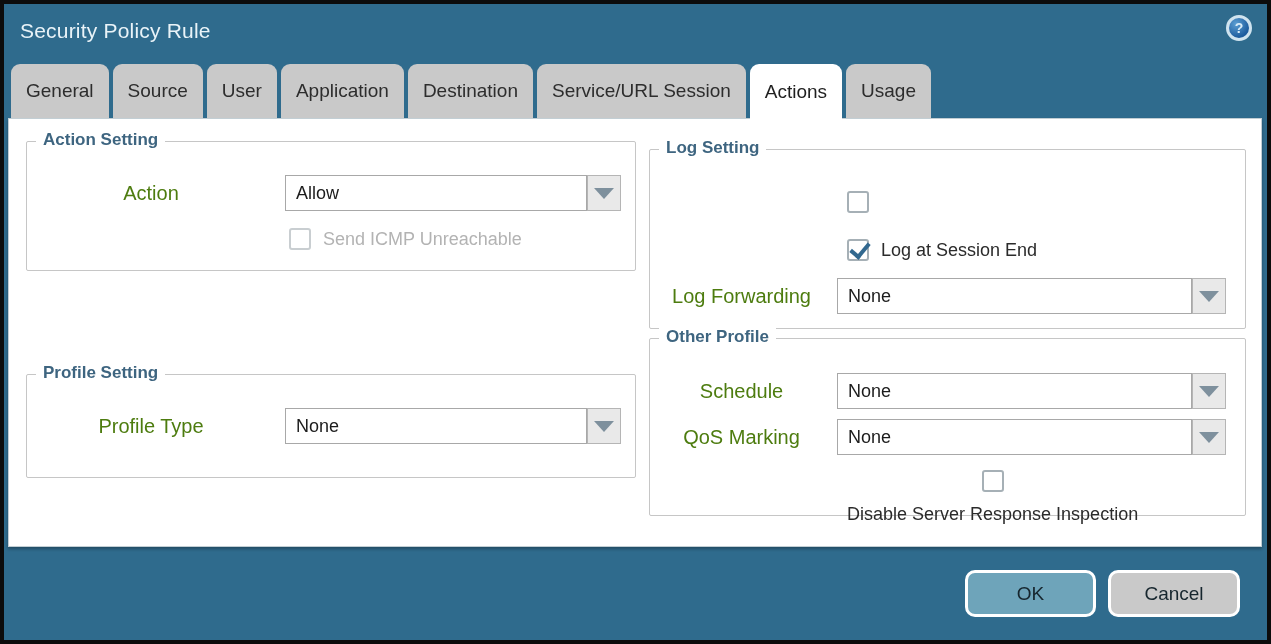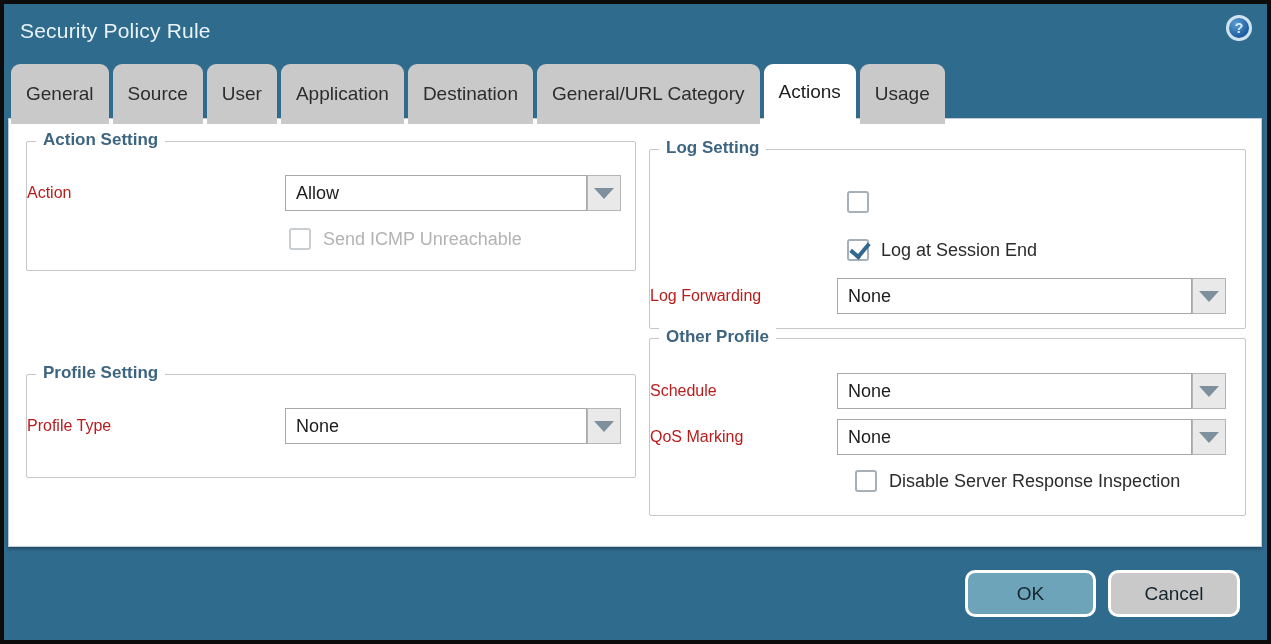--- a/index.html
+++ b/index.html
@@ -24,21 +24,21 @@
     display:flex; align-items:center; justify-content:center;
     color:#d9ecf8; font-size:14px; font-weight:bold; cursor:pointer;
   }
 
   
   .tabs {
     position:absolute; left:7px; top:60px; height:56px;
     display:flex; gap:4px; align-items:flex-start; z-index:3;
   }
   .tab {
-    height:60px; padding:0 15px;
+    height:54px; padding:0 15px;
     background:#c9c9c9; border-radius:9px 9px 0 0;
     display:flex; align-items:center; justify-content:center;
     font-size:19px; color:#2d2d2d; cursor:pointer; white-space:nowrap;
   }
   .tab.active { background:#ffffff; height:56px; color:#1f1f1f; }
 
   
   .panel {
     position:absolute; left:4px; top:114px; width:1254px; height:429px;
     background:#ffffff; border:1px solid #c2ced4; z-index:2;
@@ -50,21 +50,21 @@
   .legend {
     position:absolute; top:-12px; left:9px; background:#ffffff; padding:0 7px;
     font-weight:bold; font-size:17px; color:#3e6580; white-space:nowrap;
   }
   .gb-action  { left:17px;  top:22px;  width:610px; height:130px; }
   .gb-profile { left:17px;  top:255px; width:610px; height:104px;  }
   .gb-log     { left:640px; top:30px;  width:597px; height:180px; }
   .gb-other   { left:640px; top:219px; width:597px; height:178px; }
 
   .frow { position:absolute; display:flex; align-items:center; }
-  .lbl { font-size:16px; color:#b91c1c; text-align:left; white-space:nowrap; }
+  .lbl { font-size:20px; color:#4d7c0f; text-align:center; white-space:nowrap; }
   .lbl-l { width:248px; margin-right:10px; }   
   .lbl-r { width:183px; margin-right:4px; }   
 
   
   .dd { display:flex; height:36px; cursor:pointer; }
   .dd-l { width:336px; }
   .dd-r { width:389px; }
   .dd-box {
     flex:1; background:#ffffff; border:1px solid #a8a8a8;
     display:flex; align-items:center; padding-left:10px;
@@ -97,21 +97,21 @@
 
   
   .r-action   { top:33px;  left:0; }
   .r-icmp     { top:86px;  left:262px; }
   .r-profile  { top:33px;  left:0; }
   .r-logstart { top:41px;  left:197px; }
   .r-logend   { top:89px;  left:197px;justify-content:center; }
   .r-logfwd   { top:128px; left:0; }
   .r-sched    { top:34px;  left:0; }
   .r-qos      { top:80px;  left:0; }
-  .r-dsri     { top:131px; left:205px; }
+  .r-dsri     { top:131px; left:197px;flex-direction:column; }
 
   
   .btn {
     position:absolute; top:566px; height:47px; border-radius:10px;
     border:3px solid #ffffff; font-family:"Liberation Sans", sans-serif;
     font-size:19px; color:#16262e; cursor:pointer;
     display:flex; align-items:center; justify-content:center;
   }
   .btn-ok     { left:961px;  width:131px; background:#6ea4ba; }
   .btn-cancel { left:1104px; width:132px; background:#c9c9c9; }
@@ -138,21 +138,21 @@
     <div class="tab">
         <span>User</span>
       </div>
     <div class="tab">
         <span>Application</span>
       </div>
     <div class="tab">
         <span>Destination</span>
       </div>
     <div class="tab">
-        <span>General/URL Category</span>
+        <span>Service/URL Session</span>
       </div>
     <div class="tab active">
         <span>Actions</span>
       </div>
     <div class="tab">
         <span>Usage</span>
       </div>
   </div>
 
   <div class="panel">

